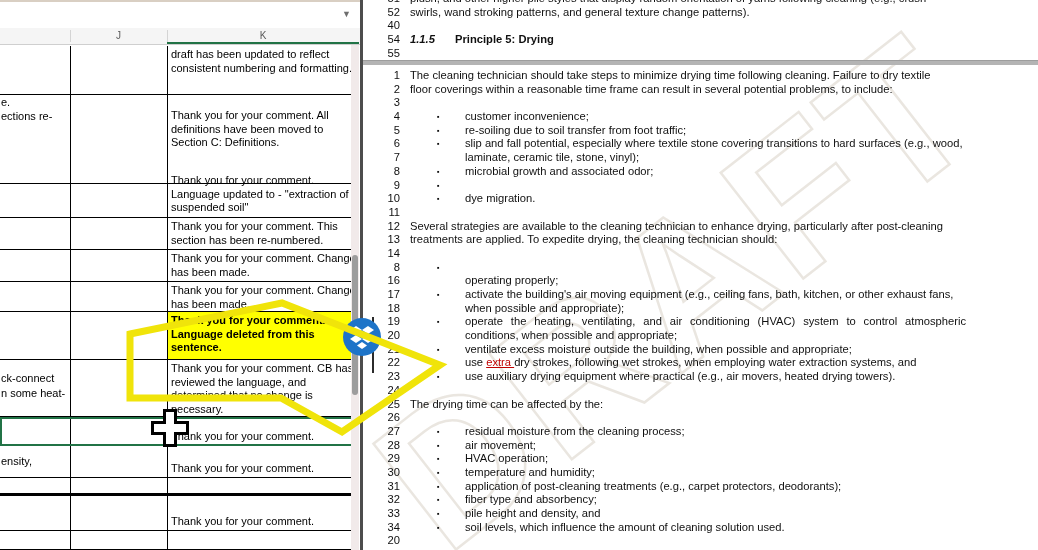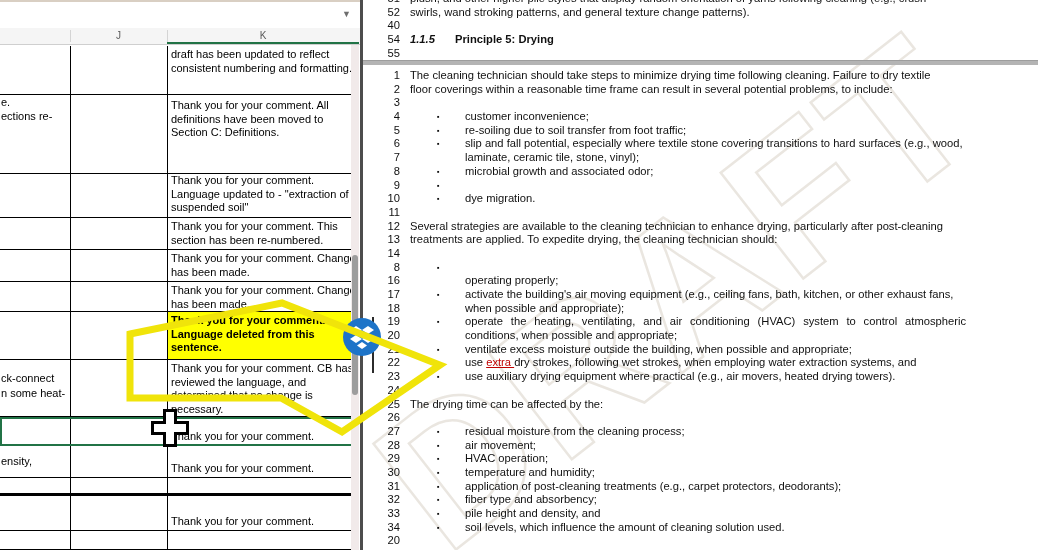--- a/index.html
+++ b/index.html
@@ -65,21 +65,21 @@
       <div class="h" style="left:70px;width:97px;">J</div>
       <div class="h" style="left:167px;width:192px;">K</div>
       <div class="sep" style="left:70px;"></div>
       <div class="sep" style="left:167px;"></div>
     </div>
     <div class="greenline"></div>
     <div id="rows">
         <div class="srow" style="top: 46px; height: 49px;">
           <div class="kcell"><span>draft has been updated to reflect consistent numbering and formatting.</span></div>
         </div>
-        <div class="srow" style="top: 97px; height: 77px;">
+        <div class="srow" style="top: 107px; height: 77px;">
           <div class="kcell"><span>Thank you for your comment. All definitions have been moved to Section C: Definitions.</span></div>
         </div>
         <div class="srow" style="top: 172px; height: 46px;">
           <div class="kcell"><span>Thank you for your comment. Language updated to - "extraction of suspended soil"</span></div>
         </div>
         <div class="srow" style="top: 218px; height: 32px;">
           <div class="kcell"><span>Thank you for your comment. This section has been re-numbered.</span></div>
         </div>
         <div class="srow" style="top: 250px; height: 32px;">
           <div class="kcell"><span>Thank you for your comment.  Change has been made.</span></div>

